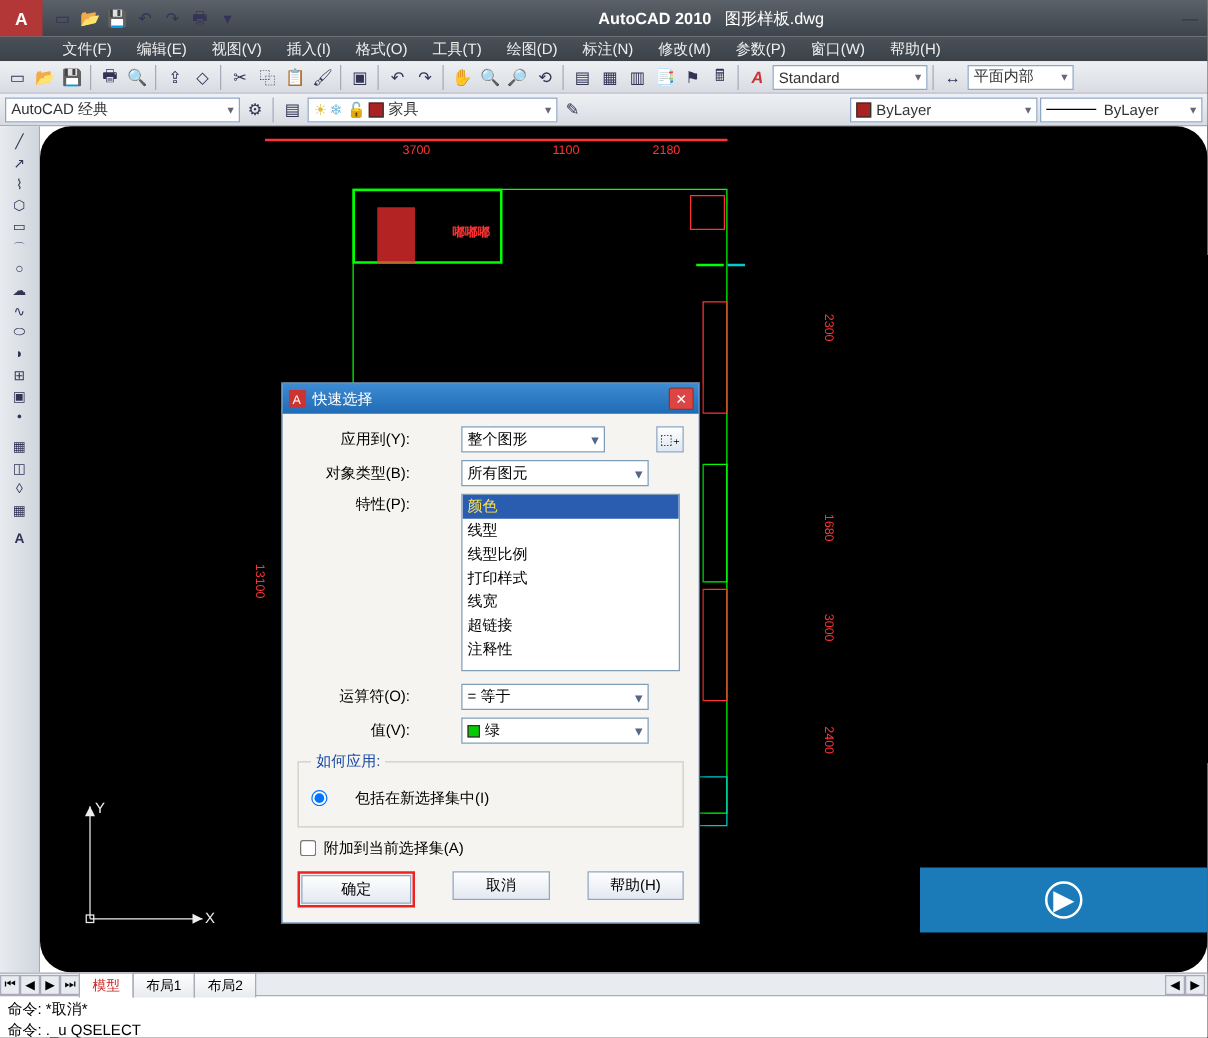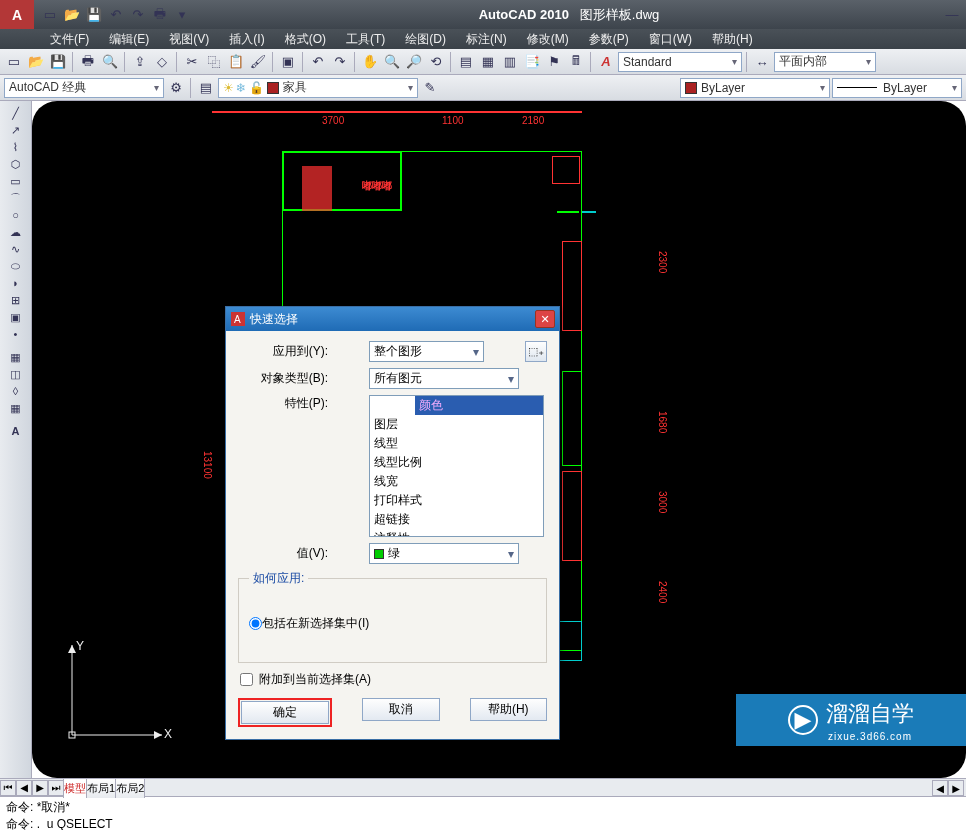--- a/index.html
+++ b/index.html
@@ -48,32 +48,32 @@
 .dlg-title .dlg-icon { width: 16px; height: 16px; margin-right: 4px; display:flex; align-items:center; justify-content:center; }
 .dlg-close { margin-left: auto; width: 20px; height: 18px; background: #d44; border: 1px solid #932; color: #fff; display: flex; align-items: center; justify-content: center; border-radius: 2px; font-size: 11px; }
 .dlg-body { padding: 10px 12px 12px 12px; }
 .dlg-row { display: flex; align-items: center; margin-bottom: 6px; gap: 35px; }
 .dlg-label { width: 90px; text-align: right; color: #000; font-size: 12px; margin-right: 6px; }
 .dlg-input { flex: 1; height: 21px; background: #fff; border: 1px solid #7f9db9; font-size: 12px; padding: 0 4px; display:flex; align-items:center; position:relative; }
 .dlg-input.drop::after { content:"▾"; position:absolute; right:4px; color:#568; }
 .dlg-sel-btn { width: 22px; height: 21px; margin-left: 6px; border: 1px solid #8fa7c7; background: linear-gradient(#fefefe,#dfe7f0); display:flex; align-items:center; justify-content:center; font-size:11px; }
 .dlg-list { width: 175px; height: 142px; background: #fff; border: 1px solid #7f9db9; overflow: auto; font-size: 12px; }
 .dlg-list .opt { padding: 1px 4px; }
-.dlg-list .opt.sel { background: #2a5db0; color: #f0abfc; margin-left: 45px; }
+.dlg-list .opt.sel { background: #2a5db0; color: #fde047; }
 .dlg-fieldset { border: 1px solid #d0ccc4; padding: 8px 10px 10px 10px; margin-top: 6px; }
 .dlg-legend { color: #1a4aa3; font-size: 12px; padding: 0 4px; }
-.dlg-radio { display:flex; align-items:center; gap: 0; margin: 20px 0; font-size: 12px; }
+.dlg-radio { display:flex; align-items:center; gap: 22px; margin: 4px 0; font-size: 12px; }
 .dlg-radio input { width: 13px; height: 13px; }
 .dlg-check { display:flex; align-items:center; gap: 6px; margin: 8px 0 10px 2px; font-size: 12px; }
 .dlg-buttons { display:flex; gap: 30px; justify-content:center; }
 .dlg-btn { width: 88px; height: 23px; background: linear-gradient(#fefefe,#e3e9f1); border: 1px solid #8fa7c7; font-size: 12px; display:flex; align-items:center; justify-content:center; }
 
 
 .tabs { height: 18px; background: #e8ebef; display:flex; align-items:center; border-top: 1px solid #aab; font-size:11px; position: relative; }
-.tab { padding: 2px 0; border: 1px solid #aab; border-bottom:none; background: linear-gradient(#fefefe,#e8ebef); margin-left: -1px; }
+.tab { padding: 2px 10px; border: 1px solid #aab; border-bottom:none; background: linear-gradient(#fefefe,#e8ebef); margin-left: -1px; }
 .tab.active { background: #fff; color: #c22; }
 .tab-arrows { display:flex; gap:0; }
 .tab-arrows span { width:16px; height:16px; border:1px solid #aab; display:flex; align-items:center; justify-content:center; background:#e8ebef; font-size:10px; }
 .hscroll { position: absolute; right: 2px; top: 1px; display:flex; gap:0; }
 .hscroll span { width:16px; height:16px; border:1px solid #aab; background:#e8ebef; display:flex; align-items:center; justify-content:center; font-size:10px; }
 
 .cmdline { height: 36px; background: #fff; border-top: 1px solid #aab; padding: 2px 6px; font-family: SimSun, monospace; font-size: 12px; color: #000; white-space: pre; }
 
 
 .watermark { position:absolute; right:0; bottom:32px; width:230px; height:52px; background:#1a7bb8; display:flex; align-items:center; justify-content:center; color:#fff; font-size:22px; gap:8px; }
@@ -149,25 +149,25 @@
   <div class="tbtn">▦</div>
   <div class="tbtn">▥</div>
   <div class="tbtn">📑</div>
   <div class="tbtn">⚑</div>
   <div class="tbtn">🖩</div>
   <div class="tsep"></div>
   <div class="tbtn" style="font-style:italic;font-weight:bold;color:#c33">A</div>
   <div class="combo" style="width:124px">Standard</div>
   <div class="tsep"></div>
   <div class="tbtn">↔</div>
-  <div class="combo" style="width:102px">平面内部</div>
+  <div class="combo" style="width:85px">平面内部</div>
 </div>
 
 <div class="toolbar-row">
-  <div class="combo" style="width:160px">AutoCAD 经典</div>
+  <div class="combo" style="width:188px">AutoCAD 经典</div>
   <div class="tbtn">⚙</div>
   <div class="tsep"></div>
   <div class="tbtn">▤</div>
   <div class="combo" style="width:200px">
     <span style="color:#db3">☀</span>
     <span style="color:#7bd;margin:0 2px">❄</span>
     <span style="color:#777;margin:0 2px">🔓</span>
     <span class="color-swatch" style="background:#a22"></span>
     <span>家具</span>
   </div>
@@ -265,28 +265,31 @@
           <div class="dlg-sel-btn">⬚₊</div>
         </div>
         <div class="dlg-row">
           <div class="dlg-label">对象类型(B):</div>
           <div class="dlg-input drop" style="margin-right:28px">所有图元</div>
         </div>
         <div class="dlg-row" style="align-items:flex-start">
           <div class="dlg-label">特性(P):</div>
           <div class="dlg-list">
             <div class="opt sel">颜色</div>
-            <div class="opt">图层</div>
             <div class="opt">线型</div>
             <div class="opt">线型比例</div>
+            <div class="opt">打印样式</div>
             <div class="opt">线宽</div>
-            <div class="opt">打印样式</div>
             <div class="opt">超链接</div>
             <div class="opt">注释性</div>
           </div>
+        </div>
+        <div class="dlg-row" style="margin-top:10px">
+          <div class="dlg-label">运算符(O):</div>
+          <div class="dlg-input drop" style="margin-right:28px">= 等于</div>
         </div>
         <div class="dlg-row">
           <div class="dlg-label">值(V):</div>
           <div class="dlg-input drop" style="margin-right:28px">
             <span class="green-sw"></span>
             <span>绿</span>
           </div>
         </div>
         <fieldset class="dlg-fieldset">
           <legend class="dlg-legend">如何应用:</legend>
@@ -304,24 +307,20 @@
             <div class="dlg-btn">确定</div>
           </div>
           <div class="dlg-btn">取消</div>
           <div class="dlg-btn">帮助(H)</div>
         </div>
       </div>
     </div>
 
     <div class="watermark">
       <div class="wm-icon">▶</div>
-      <div>
-        <span>溜溜自学</span>
-        <span class="wm-sub">zixue.3d66.com</span>
-      </div>
     </div>
   </div>
 </div>
 
 <div class="tabs">
   <div class="tab-arrows">
     <span>⏮</span>
     <span>◀</span>
     <span>▶</span>
     <span>⏭</span>

